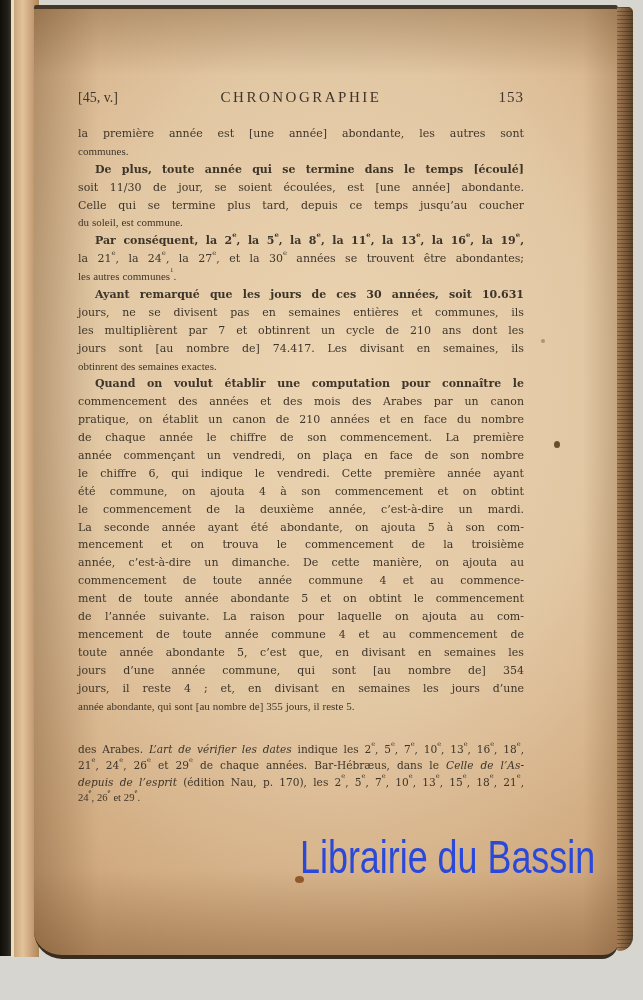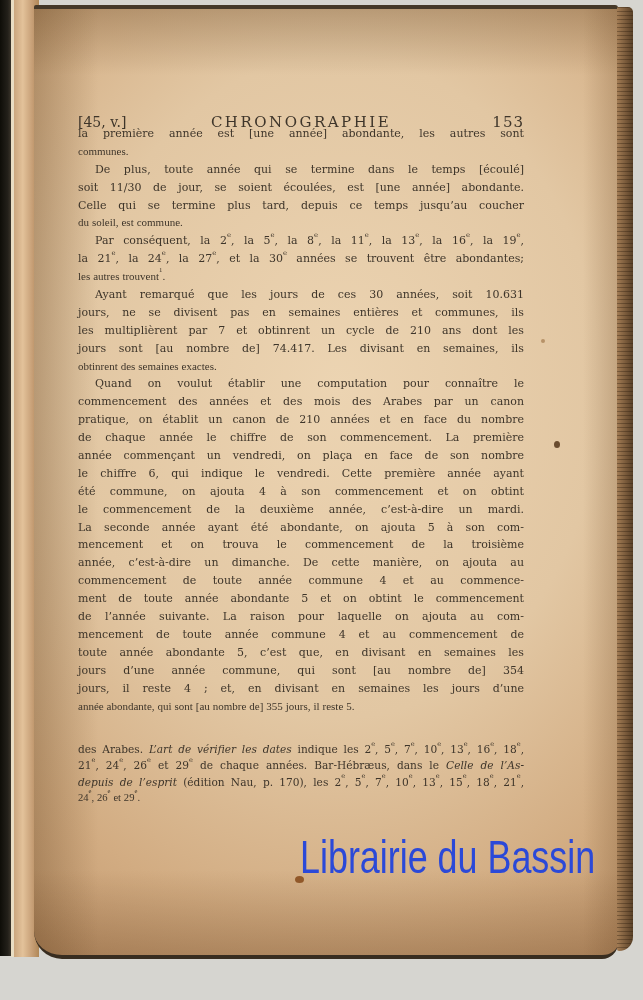--- a/index.html
+++ b/index.html
@@ -26,32 +26,32 @@
       radial-gradient(90% 70% at 52% 40%,#ecd4b2 0%,#e2c7a3 50%,#d2ac82 82%,#c59c72 100%);}
 
   
   .fore-edge{position:absolute;left:617px;top:7px;width:16px;height:944px;
     border-radius:0 5px 14px 2px;
     background:
       repeating-linear-gradient(180deg,rgba(40,25,10,.35) 0 1px,rgba(0,0,0,0) 1px 4px),
       linear-gradient(90deg,#a37c54,#6e5134 70%,#584026);}
 
   .ink{color:#3e352a;}
-  .header{position:absolute;left:44px;top:104px;width:446px;display:flex;align-items:baseline;}
+  .header{position:absolute;left:44px;top:80px;width:446px;display:flex;align-items:baseline;font-family:Liberation Serif, serif;}
   .folio{font-size:14px;width:110px;}
   .running-title{flex:1;text-align:center;font-size:15px;letter-spacing:2.5px;}
   .pagenum{width:110px;text-align:right;font-size:15px;letter-spacing:1px;}
 
   .body-text{position:absolute;left:44px;top:116px;width:446px;font-size:11px;}
   .body-text .tl{line-height:17.9px;height:17.9px;}
   .footnote{position:absolute;left:44px;top:732px;width:446px;font-size:10.6px;}
   .footnote .tl{line-height:16.3px;height:16.3px;}
   .tl{text-align:justify;text-align-last:justify;word-spacing:.2px;overflow:visible;white-space:nowrap;}
   .tl.lastline{text-align:left;text-align-last:left;font-family:Liberation Serif, serif;}
-  .tl.indent{text-indent:17px;}
+  .tl.indent{text-indent:17px;font-weight:bold;}
   .tl sup{font-size:62%;line-height:0;position:relative;top:-.45em;}
 
   .watermark{position:absolute;left:266px;top:821px;font-family:"Liberation Sans",sans-serif;
     font-size:46px;font-weight:400;white-space:nowrap;transform:scaleX(.78);transform-origin:left center;}
 
   .stain{position:absolute;border-radius:50%;}
   .s1{left:520px;top:432px;width:6px;height:7px;background:#55361a;opacity:.85;}
   .s2{left:261px;top:867px;width:9px;height:7px;background:#8a4f1f;opacity:.9;}
   .s3{left:507px;top:330px;width:4px;height:4px;background:#8a5a2a;opacity:.5;}
 </style>
@@ -71,21 +71,21 @@
 
     <div class="body-text ink" id="body-text">
         <div class="tl ">la première année est [une année] abondante, les autres sont</div>
         <div class="tl lastline">communes.</div>
         <div class="tl  indent">De plus, toute année qui se termine dans le temps [écoulé]</div>
         <div class="tl ">soit 11/30 de jour, se soient écoulées, est [une année] abondante.</div>
         <div class="tl ">Celle qui se termine plus tard, depuis ce temps jusqu’au coucher</div>
         <div class="tl lastline">du soleil, est commune.</div>
         <div class="tl  indent"><span>Par conséquent, la 2</span><sup>e</sup><span>, la 5</span><sup>e</sup><span>, la 8</span><sup>e</sup><span>, la 11</span><sup>e</sup><span>, la 13</span><sup>e</sup><span>, la 16</span><sup>e</sup><span>, la 19</span><sup>e</sup><span>,</span></div>
         <div class="tl "><span>la 21</span><sup>e</sup><span>, la 24</span><sup>e</sup><span>, la 27</span><sup>e</sup><span>, et la 30</span><sup>e</sup><span> années se trouvent être abondantes;</span></div>
-        <div class="tl lastline"><span>les autres trouvent</span><sup>1</sup><span>.</span></div>
+        <div class="tl lastline"><span>les autres communes</span><sup>1</sup><span>.</span></div>
         <div class="tl  indent">Ayant remarqué que les jours de ces 30 années, soit 10.631</div>
         <div class="tl ">jours, ne se divisent pas en semaines entières et communes, ils</div>
         <div class="tl ">les multiplièrent par 7 et obtinrent un cycle de 210 ans dont les</div>
         <div class="tl ">jours sont [au nombre de] 74.417. Les divisant en semaines, ils</div>
         <div class="tl lastline">obtinrent des semaines exactes.</div>
         <div class="tl  indent">Quand on voulut établir une computation pour connaître le</div>
         <div class="tl ">commencement des années et des mois des Arabes par un canon</div>
         <div class="tl ">pratique, on établit un canon de 210 années et en face du nombre</div>
         <div class="tl ">de chaque année le chiffre de son commencement. La première</div>
         <div class="tl ">année commençant un vendredi, on plaça en face de son nombre</div>

